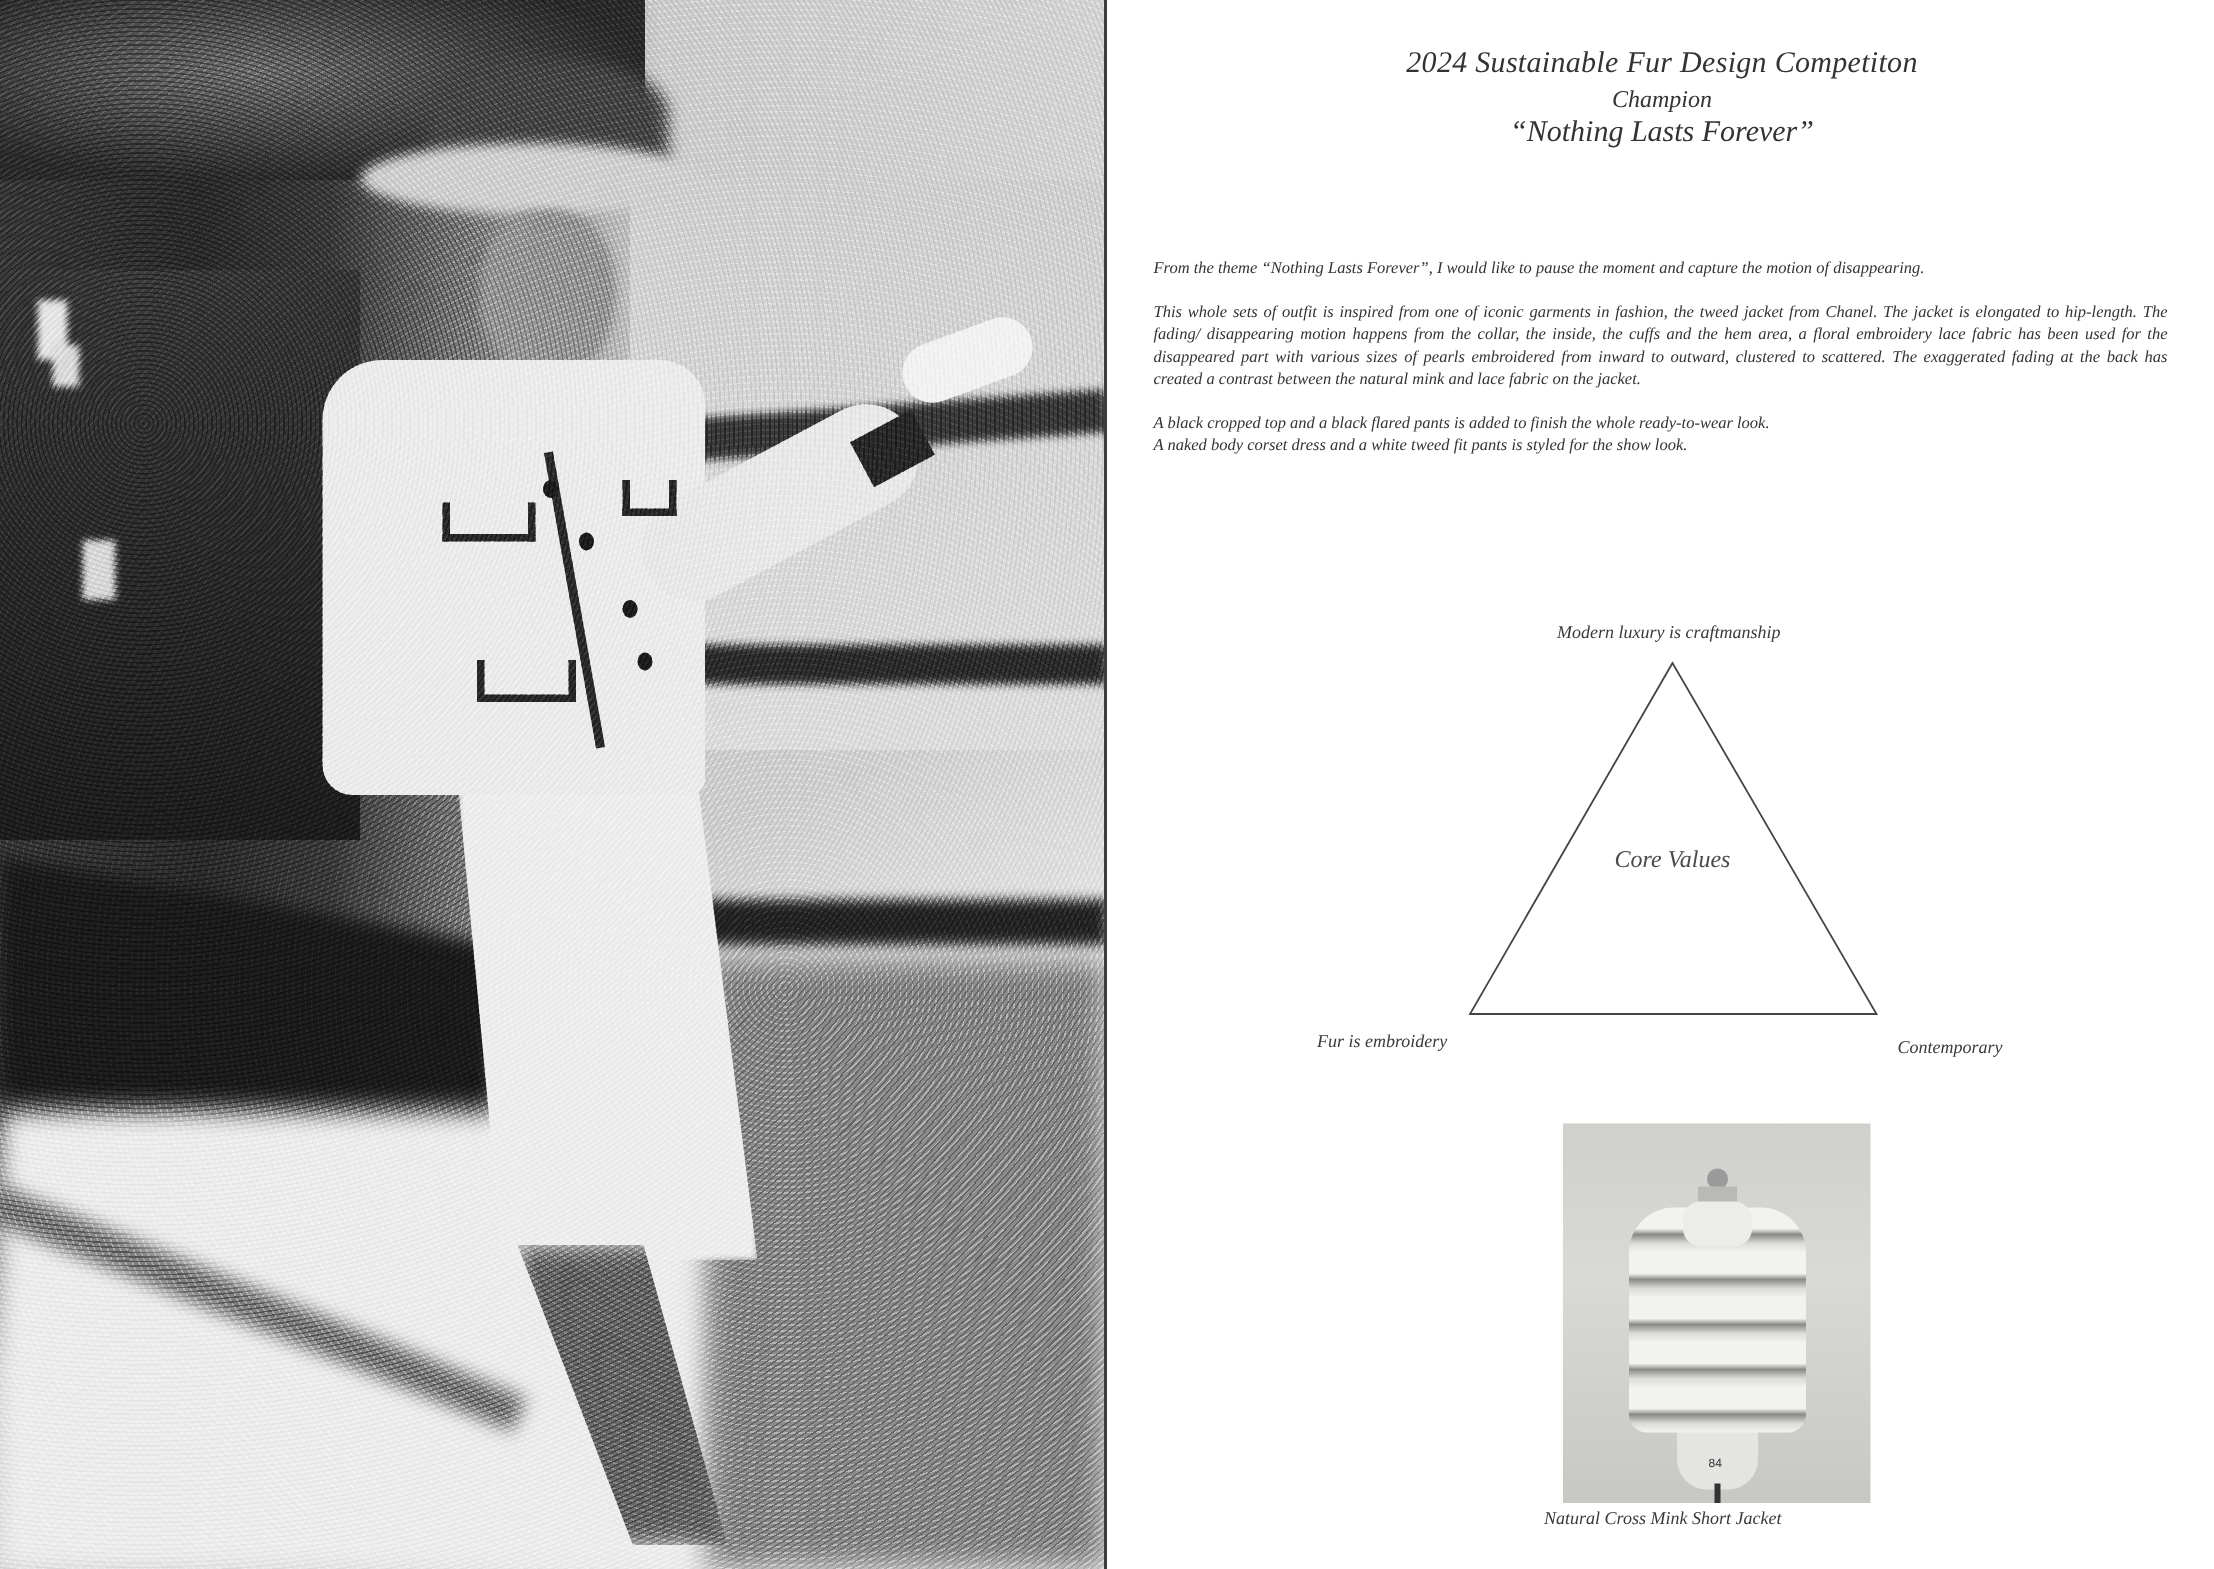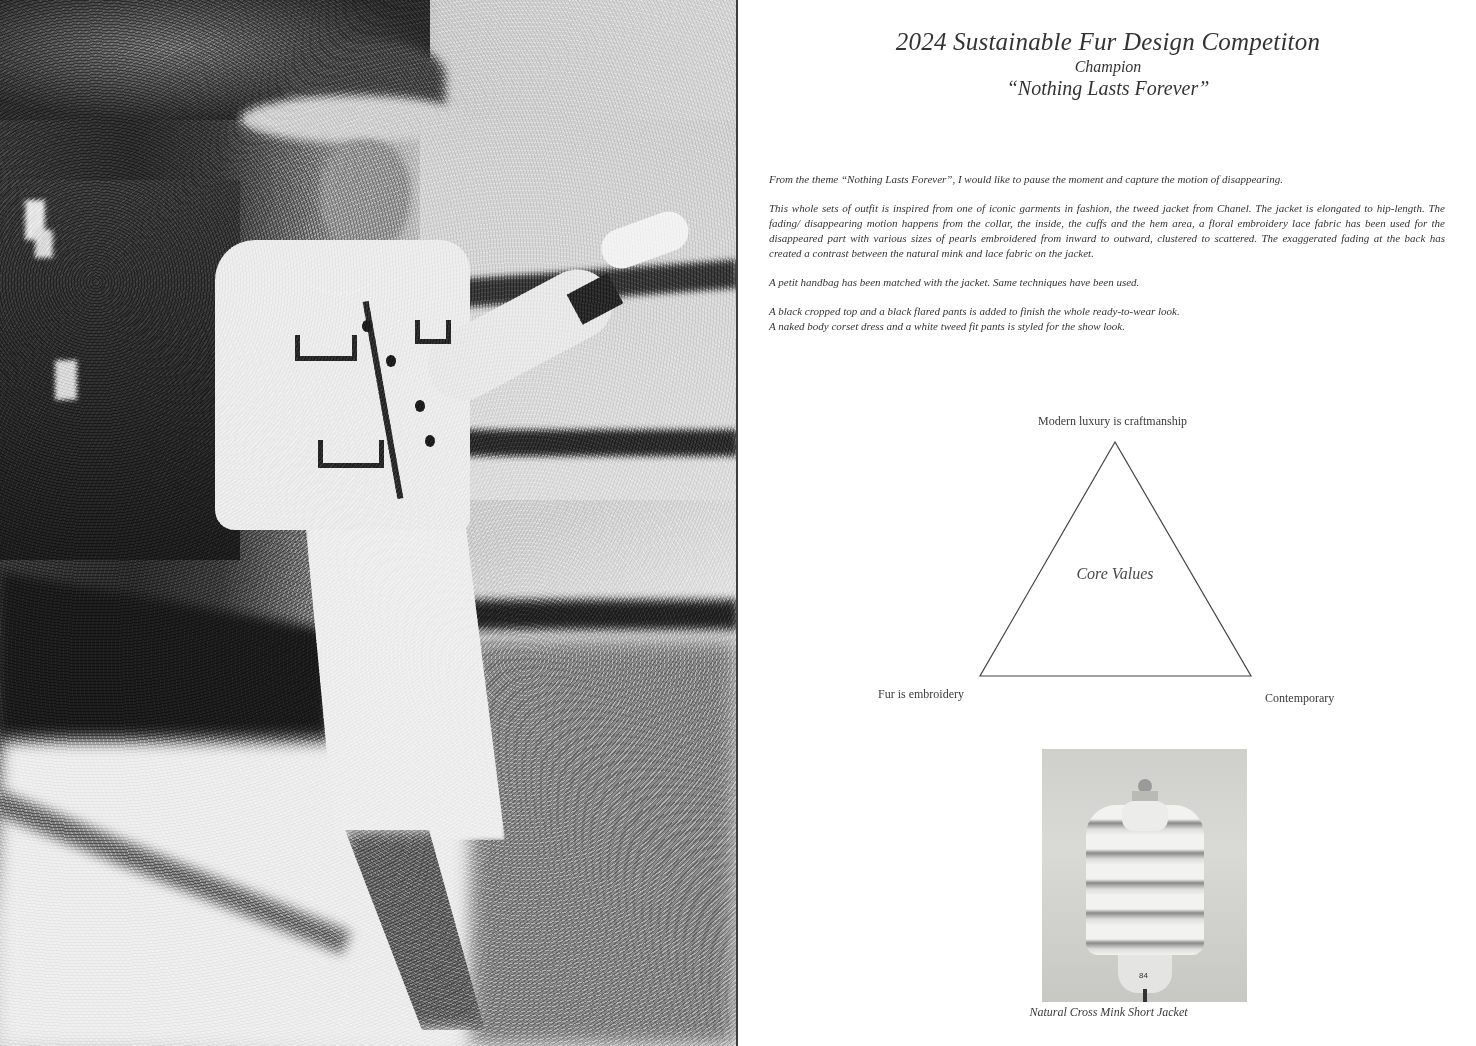--- a/index.html
+++ b/index.html
@@ -47,32 +47,32 @@
     .noise {
       left: 0; top: 0; width: 738px; height: 1046px; opacity: 0.35; mix-blend-mode: overlay;
       background-image:
         repeating-radial-gradient(circle at 13% 27%, #000 0 1px, transparent 1px 3px),
         repeating-radial-gradient(circle at 71% 63%, #fff 0 1px, transparent 1px 4px);
     }
 
     
     .doc { position: absolute; left: 740px; top: 0; width: 736px; height: 1046px; background: #ffffff; }
     .title-block { position: absolute; left: 0; top: 27px; width: 736px; text-align: center; font-style: italic; color: #333; }
-    .title { font-size: 25px; line-height: 30px; letter-spacing: 0.2px; }
+    .title { font-size: 20px; line-height: 30px; letter-spacing: 0.2px; }
     .subtitle { font-size: 16px; line-height: 20px; margin-top: 0px; }
     .theme { font-size: 20px; line-height: 22px; }
 
     .body-text { position: absolute; left: 29px; top: 172px; width: 676px; font-style: italic; font-size: 11px; line-height: 15px; color: #333; }
     .body-text p { margin: 0; }
     .body-text .p1 { margin-bottom: 14px; }
     .body-text .p2 { margin-bottom: 14px; text-align: justify; font-style: italic; }
     .body-text .p3 { margin-bottom: 14px; }
     .body-text .p4 { }
 
-    .label { position: absolute; font-size: 12px; color: #3a3a3a; white-space: nowrap; }
+    .label { position: absolute; font-style: italic; font-size: 12px; color: #3a3a3a; white-space: nowrap; }
     .label-top { left: 298px; top: 414px; }
     .label-left { left: 138px; top: 687px; }
     .label-right { left: 525px; top: 691px; }
     .triangle-svg { position: absolute; left: 230px; top: 436px; width: 290px; height: 250px; }
     .core-values { position: absolute; left: 290px; top: 565px; width: 170px; text-align: center; font-style: italic; font-size: 16px; color: #4a4a4a; }
 
     .jacket-photo {
       position: absolute; left: 266px; top: 749px; width: 205px; height: 253px; overflow: hidden;
       background: linear-gradient(180deg, #cfcfcc 0%, #d9d9d6 40%, #c7c7c4 100%);
       margin-left: 36px;
@@ -132,21 +132,20 @@
 
   <div class="title-block">
     <div class="title">2024 Sustainable Fur Design Competiton</div>
     <div class="subtitle">Champion</div>
     <div class="theme">“Nothing Lasts Forever”</div>
   </div>
 
   <div class="body-text">
     <p class="p1">From the theme “Nothing Lasts Forever”, I would like to pause the moment and capture the motion of disappearing.</p>
     <p class="p2">This whole sets of outfit is inspired from one of iconic garments in fashion, the tweed jacket from Chanel. The jacket is elongated to hip-length. The fading/ disappearing motion happens from the collar, the inside, the cuffs and the hem area, a floral embroidery lace fabric has been used for the disappeared part with various sizes of pearls embroidered from inward to outward, clustered to scattered. The exaggerated fading at the back has created a contrast between the natural mink and lace fabric on the jacket.</p>
-    <p class="p3">A petit handbag has been matched with the jacket. Same techniques have been used.</p>
     <p class="p4">A black cropped top and a black flared pants is added to finish the whole ready-to-wear look.</p>
     <p class="p5">A naked body corset dress and a white tweed fit pants is styled for the show look.</p>
   </div>
 
   <div class="label label-top">Modern luxury is craftmanship</div>
   <svg class="triangle-svg" viewBox="0 0 290 250">
     <polygon points="145,6 10,240 281,240" fill="none" stroke="#444444" stroke-width="1.2"></polygon>
   </svg>
   <div class="core-values">Core Values</div>
   <div class="label label-left">Fur is embroidery</div>

